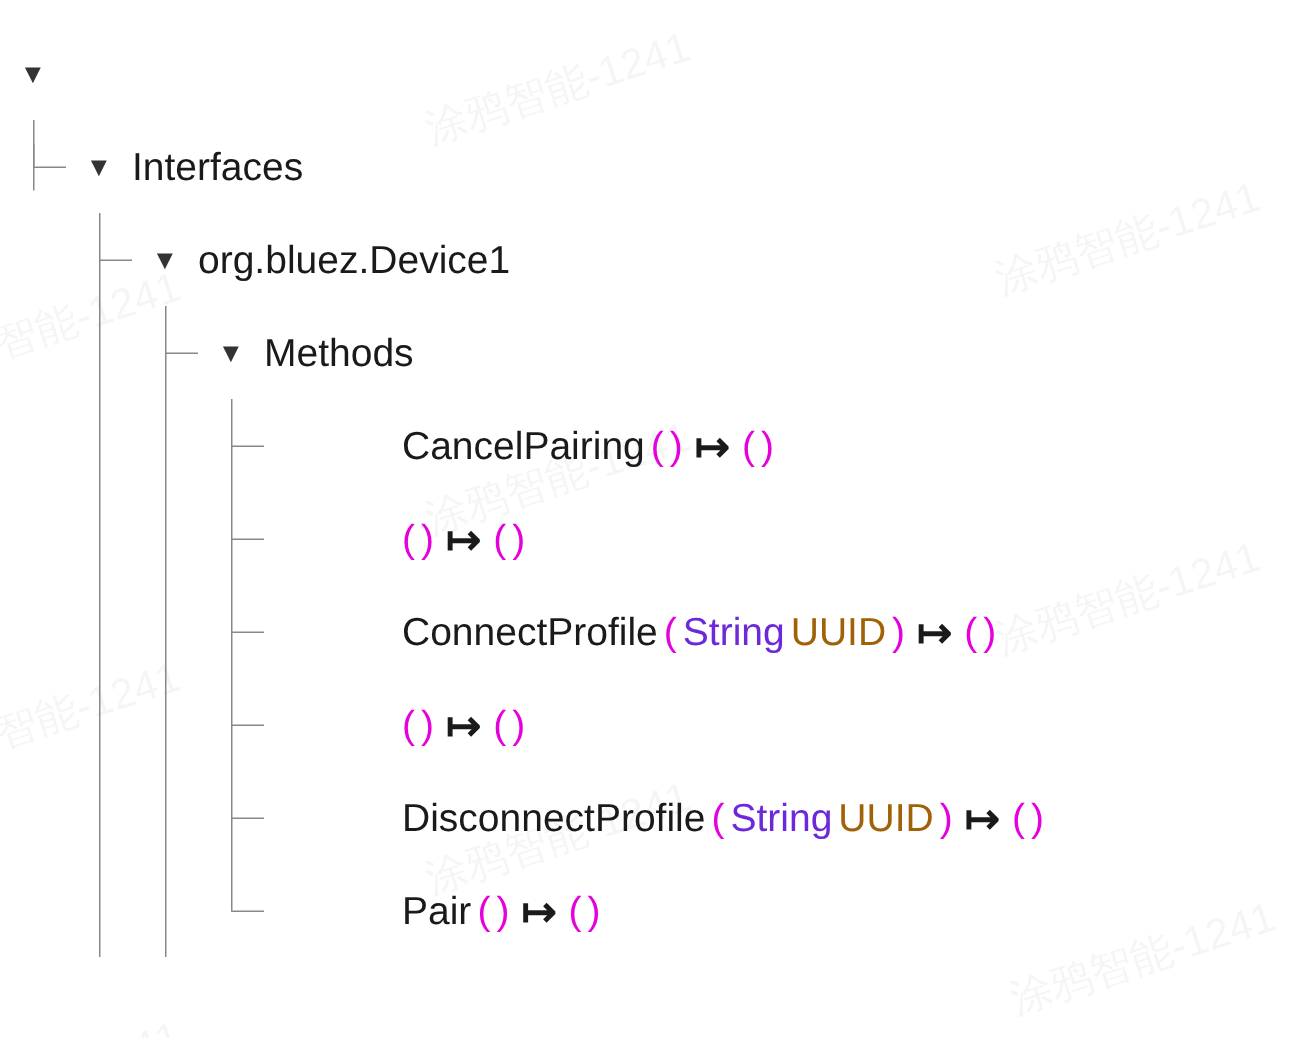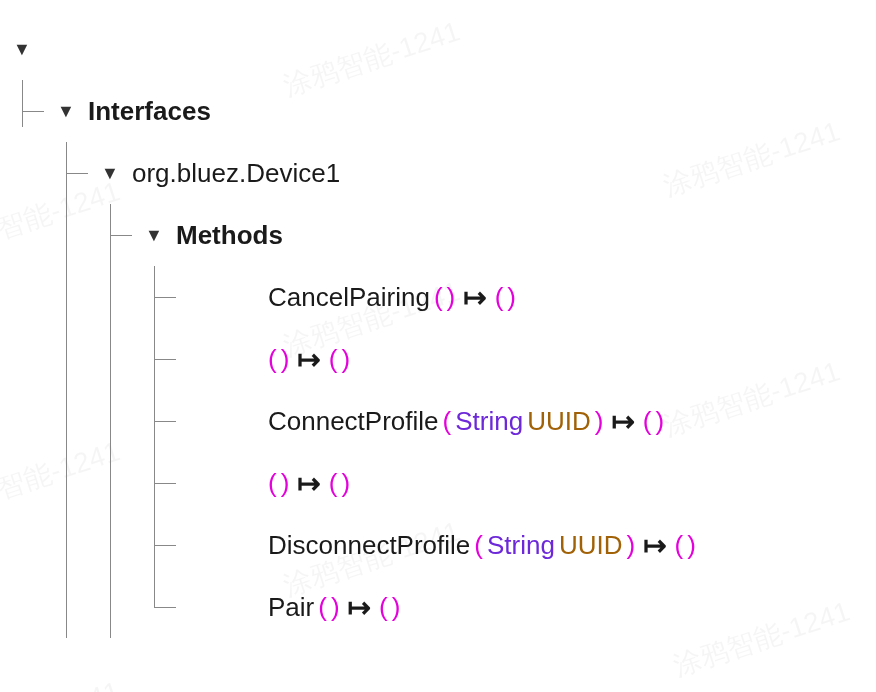--- a/index.html
+++ b/index.html
@@ -53,21 +53,21 @@
     }
     .seg-tr {
       display: inline-flex;
       align-items: center;
       justify-content: center;
       font-size: 18px;
       color: #333;
       user-select: none;
     }
     .seg-sp {  }
-    .bold { font-weight: 700; text-align: right; }
+    .bold { font-weight: 400; text-align: right; }
     .method { display: inline-flex; align-items: center; gap: 4px; white-space: nowrap; margin-left: 48px; }
     .paren { color: #e500dc; font-weight: 400; }
     .type { color: #6d28d9; font-weight: 400; }
     .argname { color: #a16207; }
     .mapsto { font-size: 28px; color: #1a1a1a; font-weight: 700; padding: 0 4px; }
   </style>
 </head>
 <body>
 
 <div class="watermark" style="top:40px;left:280px">涂鸦智能-1241</div>

